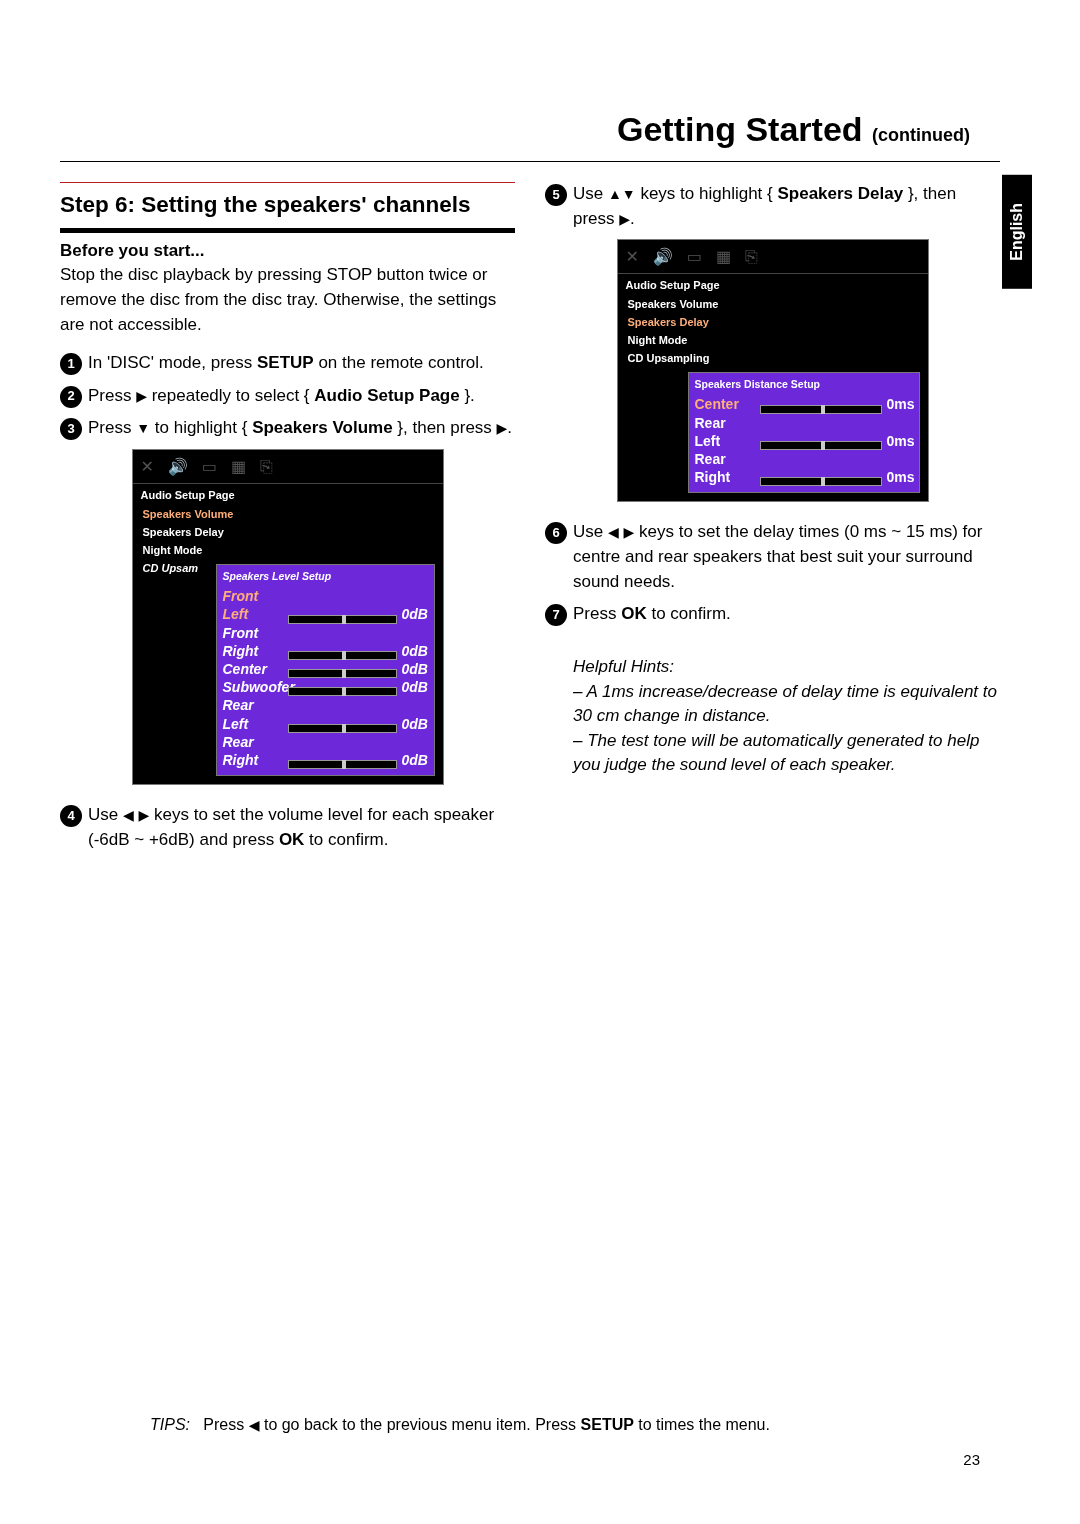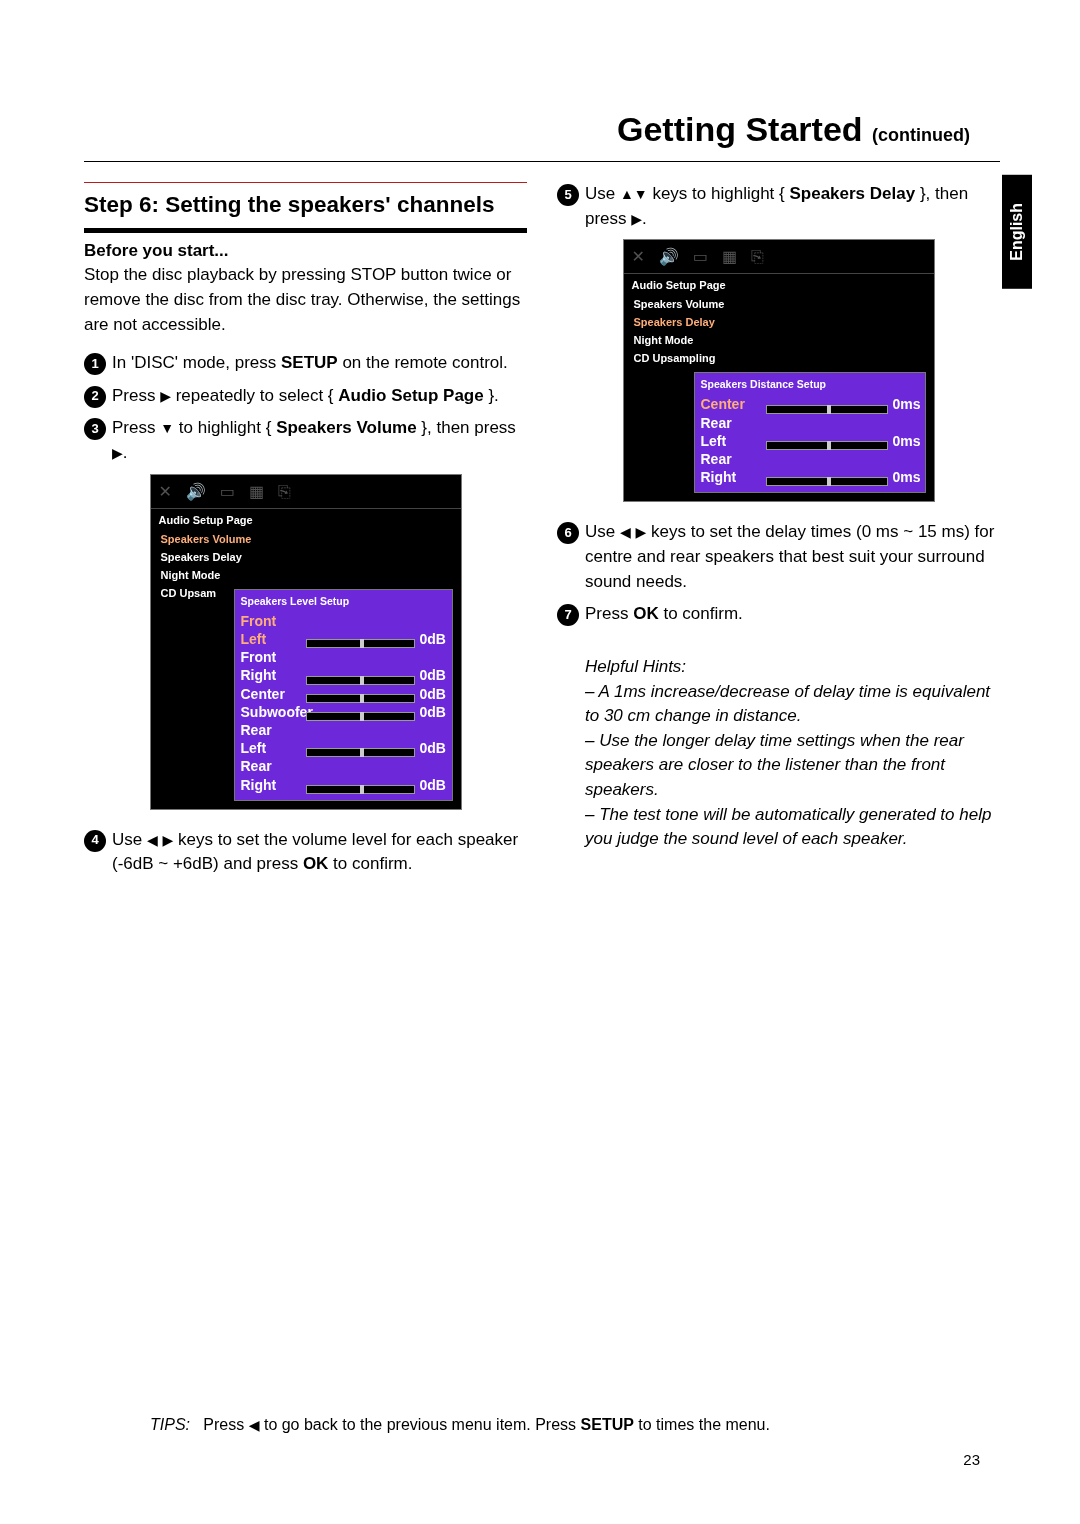--- a/index.html
+++ b/index.html
@@ -7,21 +7,21 @@
     padding: 0;
     font-family: Arial, Helvetica, sans-serif;
     background: #fff;
     color: #000;
   }
   .page {
     width: 1080px;
     height: 1524px;
     position: relative;
     box-sizing: border-box;
-    padding: 110px 80px 60px 84px;
+    padding: 110px 80px 60px 60px;
   }
   .heading {
     text-align: right;
     font-size: 34px;
     font-weight: bold;
     padding-right: 30px;
     padding-bottom: 12px;
     border-bottom: 1.5px solid #000;
     margin-bottom: 20px;
   }
@@ -226,21 +226,21 @@
           <div>✕</div>
           <div style="color:#fff;opacity:1;">🔊</div>
           <div>▭</div>
           <div>▦</div>
           <div>⎘</div>
         </div>
         <div class="osd-section-label">Audio Setup Page</div>
         <div class="osd-item hl">Speakers Volume</div>
         <div class="osd-item">Speakers Delay</div>
         <div class="osd-item">Night Mode</div>
-        <div style="display:flex;align-items:flex-start;">
+        <div style="display:flex;align-items:flex-start;font-style:italic;">
           <div class="osd-item" style="flex:0 0 63px;">CD Upsam</div>
           <div class="osd-panel" style="margin-left:0;flex:1;">
             <div class="osd-panel-title">Speakers Level Setup</div>
             <div class="osd-row">
                 <span class="nm hl">Front Left</span>
                 <span class="bar"></span>
                 <span class="val">0dB</span>
               </div>
             <div class="osd-row">
                 <span class="nm">Front Right</span>
@@ -330,21 +330,20 @@
       <div class="step">
         <span class="step-num">7</span>
         <span class="step-txt">
           <span>Press </span><b>OK</b><span> to confirm.</span>
         </span>
       </div>
 
       <div class="hints" style="margin-top:28px;padding-left:28px;">
         <div>Helpful Hints:</div>
         <div>– A 1ms increase/decrease of delay time is equivalent to 30 cm change in distance.</div>
-        <div>– Use the longer delay time settings when the rear speakers are closer to the listener than the front speakers.</div>
         <div>– The test tone will be automatically generated to help you judge the sound level of each speaker.</div>
       </div>
     </div>
   </div>
 
   <div class="footer">
     <span class="tips-label">TIPS:</span>&nbsp;&nbsp;
     <span style="font-style:normal;">
       <span>Press </span><span class="tri">◀</span><span> to go back to the previous menu item. Press </span><span class="setup">SETUP</span><span> to times the menu.</span>
     </span>

